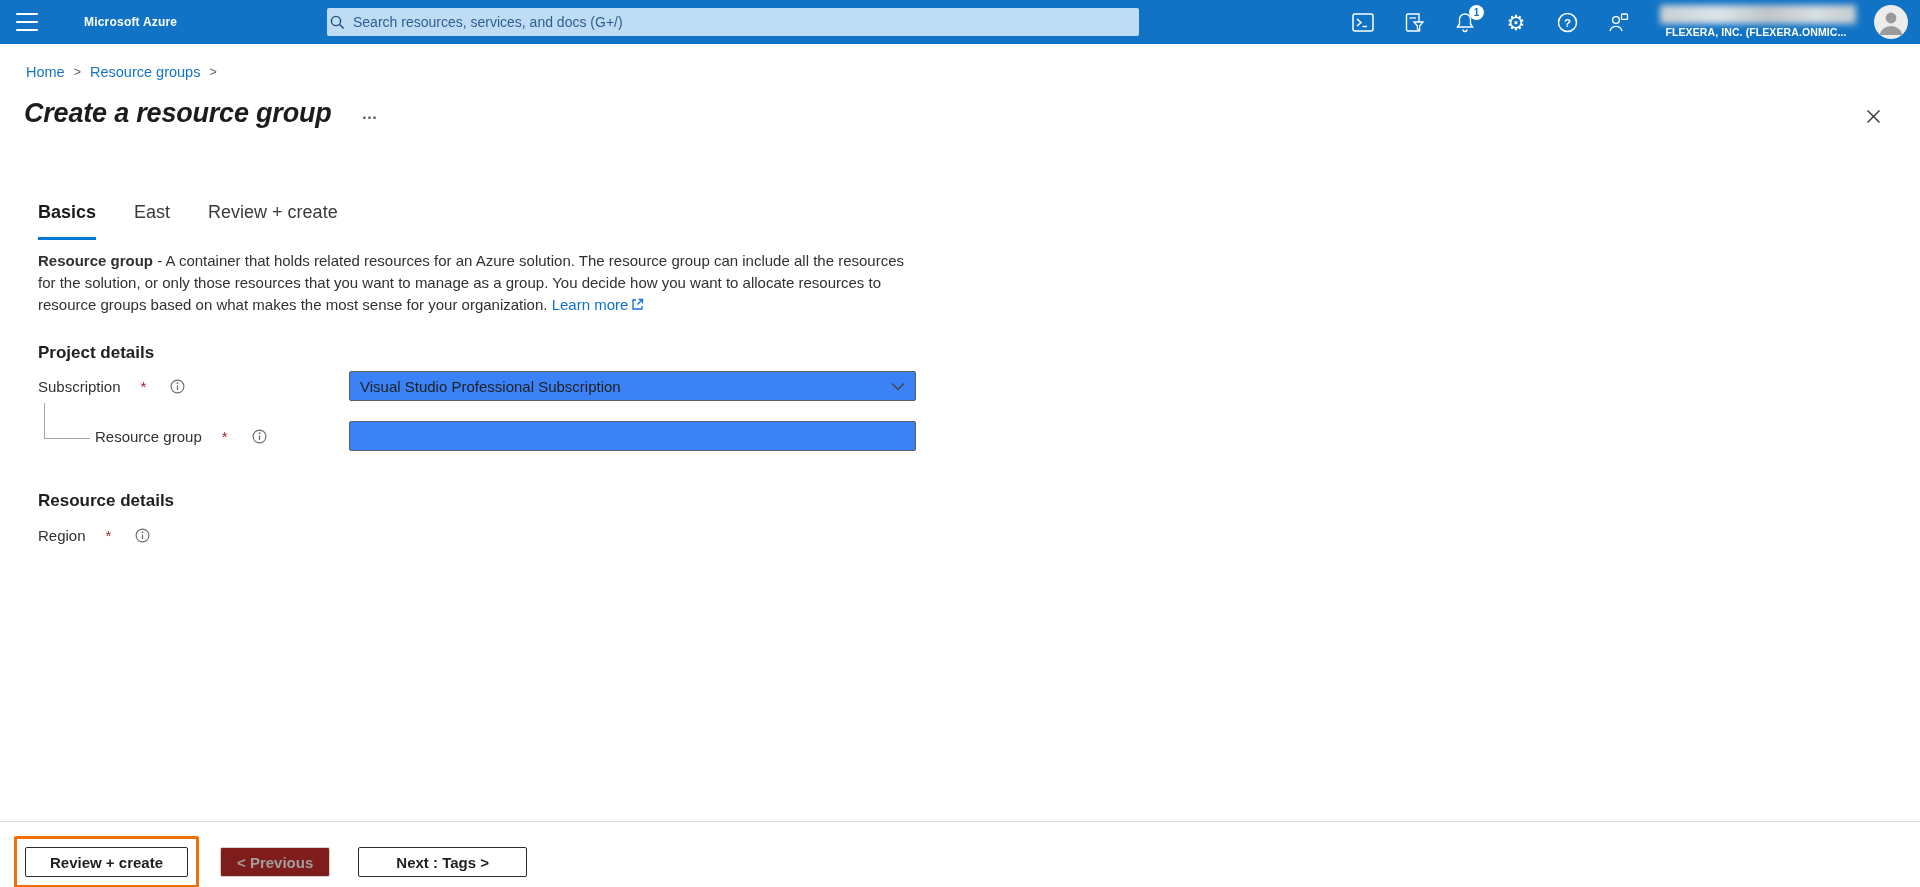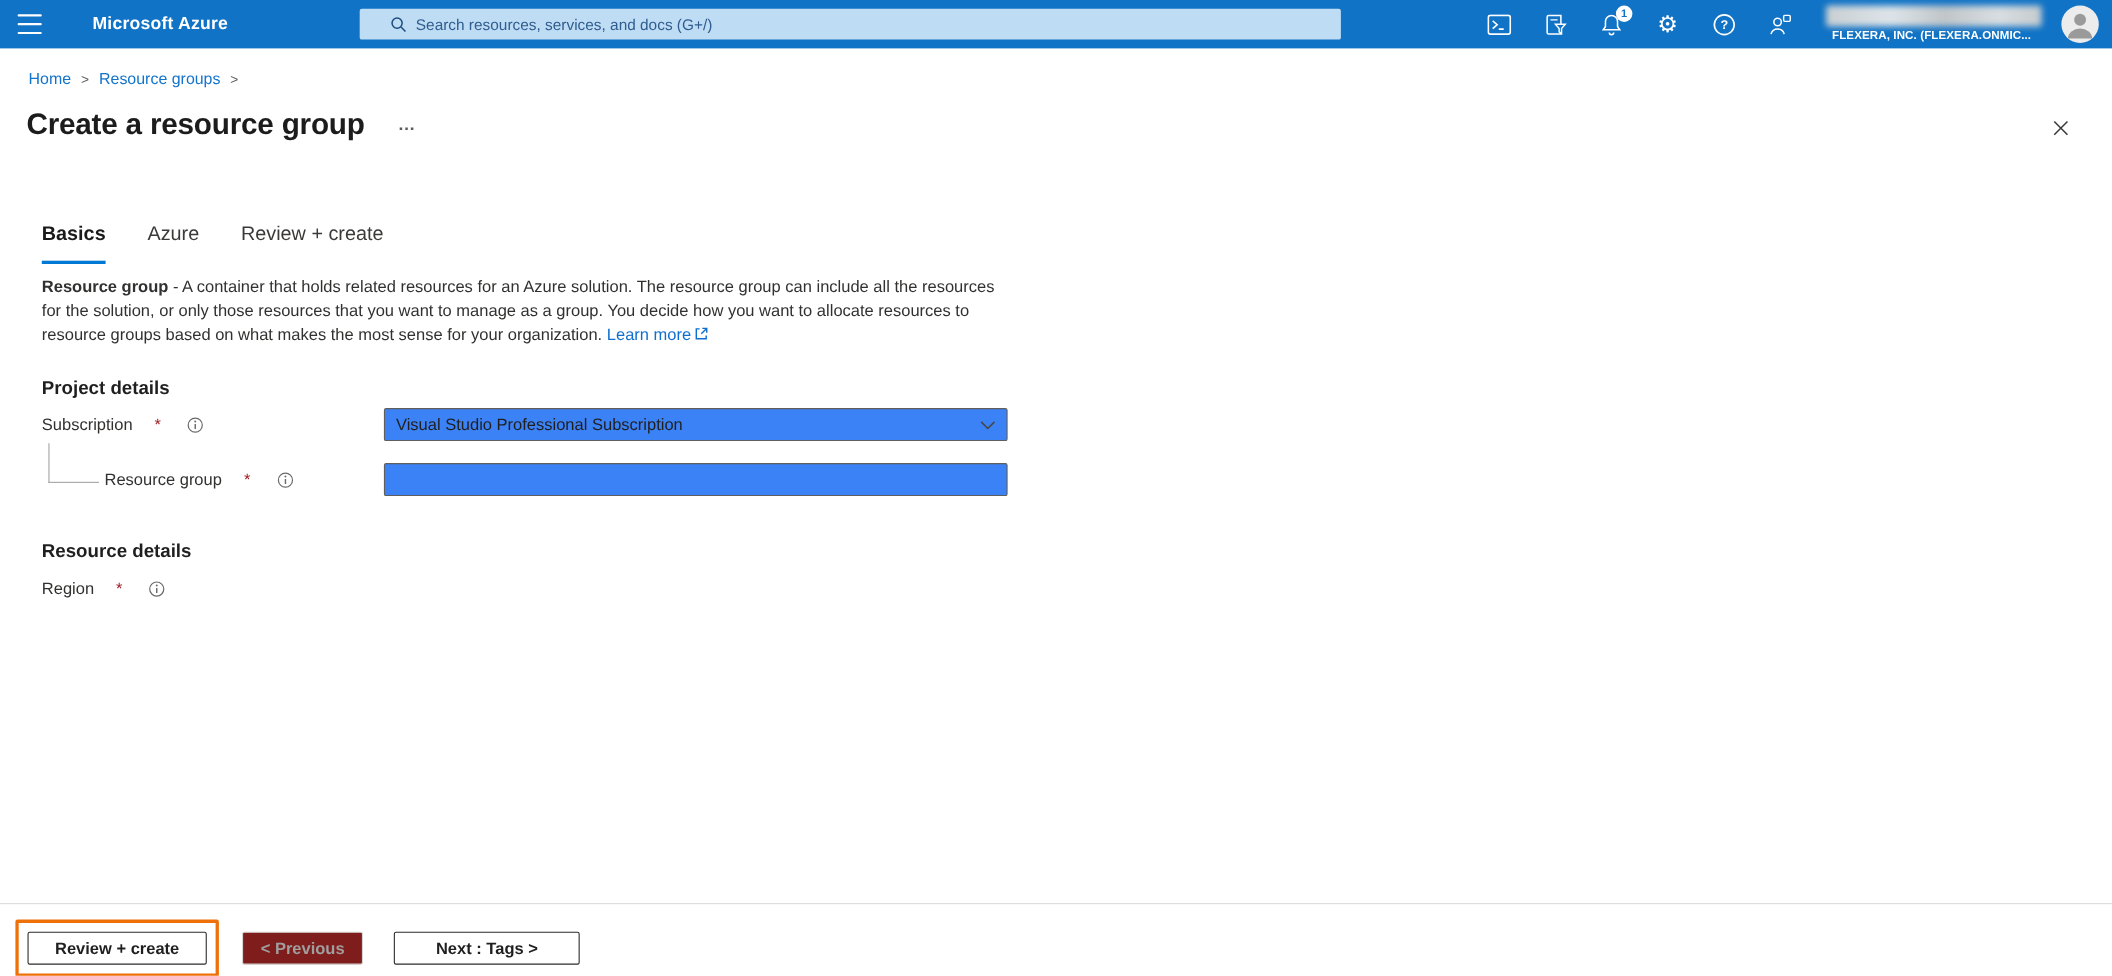--- a/index.html
+++ b/index.html
@@ -6,41 +6,41 @@
   html,body { width:1920px; height:887px; }
   body {
     position:relative; overflow:hidden; background:#ffffff;
     font-family:"Liberation Sans", sans-serif; color:#323130;
   }
 
   
   .topbar { position:absolute; left:0; top:0; width:1920px; height:44px; background:#1173c5; }
   .hamburger { position:absolute; left:16px; top:13px; width:22px; height:18px; display:flex; flex-direction:column; justify-content:space-between; cursor:pointer; }
   .hamburger i { display:block; height:2px; background:#fff; border-radius:1px; }
-  .brand { position:absolute; left:84px; top:0; height:44px; display:flex; align-items:center; color:#fff; font-size:16px; font-weight:700; letter-spacing:.2px; cursor:pointer; }
-  .searchbox { position:absolute; left:327px; top:8px; width:892px; height:28px; background:#bfdcf5; border-radius:2px; display:flex; align-items:center; padding:0 28px; }
+  .brand { position:absolute; left:84px; top:0; height:44px; display:flex; align-items:center; color:#fff; font-size:12px; font-weight:700; letter-spacing:.2px; cursor:pointer; }
+  .searchbox { position:absolute; left:327px; top:8px; width:812px; height:28px; background:#bfdcf5; border-radius:2px; display:flex; align-items:center; padding:0 3px; }
   .searchbox svg { flex:0 0 auto; margin-right:8px; }
   .searchbox input { flex:1; border:none; outline:none; background:transparent; font-family:"Liberation Sans",sans-serif; font-size:14px; color:#1d4e7f; }
   .searchbox input::placeholder { color:#2f5d8f; opacity:1; }
   .top-icons { position:absolute; left:1352px; top:0; height:44px; display:flex; align-items:center; gap:29px; }
   .top-icon { position:relative; width:22px; height:22px; display:flex; align-items:center; justify-content:center; cursor:pointer; }
   .badge { position:absolute; top:-6px; right:-8px; width:15px; height:15px; border-radius:50%; background:#ffffff; color:#1173c5; font-size:10px; font-weight:700; display:flex; align-items:center; justify-content:center; }
   .gear-glyph { color:#fff; font-size:21px; line-height:1; }
   .account { position:absolute; left:1650px; top:0; width:212px; height:40px; cursor:pointer; }
   .account-name-redacted { margin:5px 0 0 10px; width:196px; height:19px; border-radius:2px;
      background:linear-gradient(90deg,#d9d7d4,#efeeec 30%,#cfcdc9 55%,#e9e7e4 80%,#d5d3cf); filter:blur(3px); opacity:.92; }
   .tenant { margin-top:2px; width:212px; text-align:center; color:#ffffff; font-size:10.5px; font-weight:600; letter-spacing:.1px; white-space:nowrap; }
   .avatar { position:absolute; left:1874px; top:5px; width:34px; height:34px; border-radius:50%; background:#ececec; display:flex; align-items:center; justify-content:center; overflow:hidden; cursor:pointer; }
 
   
   .breadcrumb { position:absolute; left:26px; top:64px; font-size:14.5px; display:flex; align-items:center; gap:9px; }
   .breadcrumb a { color:#1374cc; text-decoration:none; cursor:pointer; }
   .crumb-sep { color:#605e5c; font-size:12.5px; }
   .title-row { position:absolute; left:24px; top:98px; display:flex; align-items:center; gap:30px; }
-  .page-title { font-size:27px; font-weight:700; color:#1c1c1c; letter-spacing:-.2px; }
+  .page-title { font-size:27px; font-weight:700; color:#1c1c1c; letter-spacing:-.2px;font-style:italic; }
   .title-more { color:#5d5a58; font-size:16px; font-weight:700; letter-spacing:1px; cursor:pointer; }
   .close-btn { position:absolute; left:1862px; top:105px; width:22px; height:22px; display:flex; align-items:center; justify-content:center; cursor:pointer; background:transparent; border:none; }
 
   
   .tabs { position:absolute; left:38px; top:202px; display:flex; gap:38px; }
   .tab { font-size:18px; color:#3b3a39; padding-bottom:14px; cursor:pointer; border-bottom:3px solid transparent; }
   .tab.active { font-weight:700; color:#1a1a1a; border-bottom-color:#0078d4; }
 
   
   .description { position:absolute; left:38px; top:250px; width:868px; font-size:15px; line-height:22px; color:#323130; }
@@ -160,21 +160,21 @@
 
 <button class="close-btn">
   <svg width="15" height="15" viewBox="0 0 15 15">
       <line x1="1.5" y1="1.5" x2="13.5" y2="13.5" stroke="#3b3a39" stroke-width="1.4"></line>
       <line x1="13.5" y1="1.5" x2="1.5" y2="13.5" stroke="#3b3a39" stroke-width="1.4"></line>
     </svg>
 </button>
 
 <div class="tabs">
   <div class="tab active">Basics</div>
-  <div class="tab">Azure</div>
+  <div class="tab">East</div>
   <div class="tab">Review + create</div>
 </div>
 
 <p class="description"><b>Resource group</b><span> - A container that holds related resources for an Azure solution. The resource group can include all the resources for the solution, or only those resources that you want to manage as a group. You decide how you want to allocate resources to resource groups based on what makes the most sense for your organization. </span><a class="learn-more">Learn more</a><span class="ext-icon"><svg width="13" height="13" viewBox="0 0 13 13">
         <path d="M5 2 H2 v9 h9 v-3" fill="none" stroke="#0f6fd0" stroke-width="1.3"></path>
         <polyline points="7.5,1.5 11.5,1.5 11.5,5.5" fill="none" stroke="#0f6fd0" stroke-width="1.3"></polyline>
         <line x1="11.2" y1="1.8" x2="6.5" y2="6.5" stroke="#0f6fd0" stroke-width="1.3"></line>
       </svg></span></p>
 
 <h3 class="section-heading" id="project-heading">Project details</h3>

